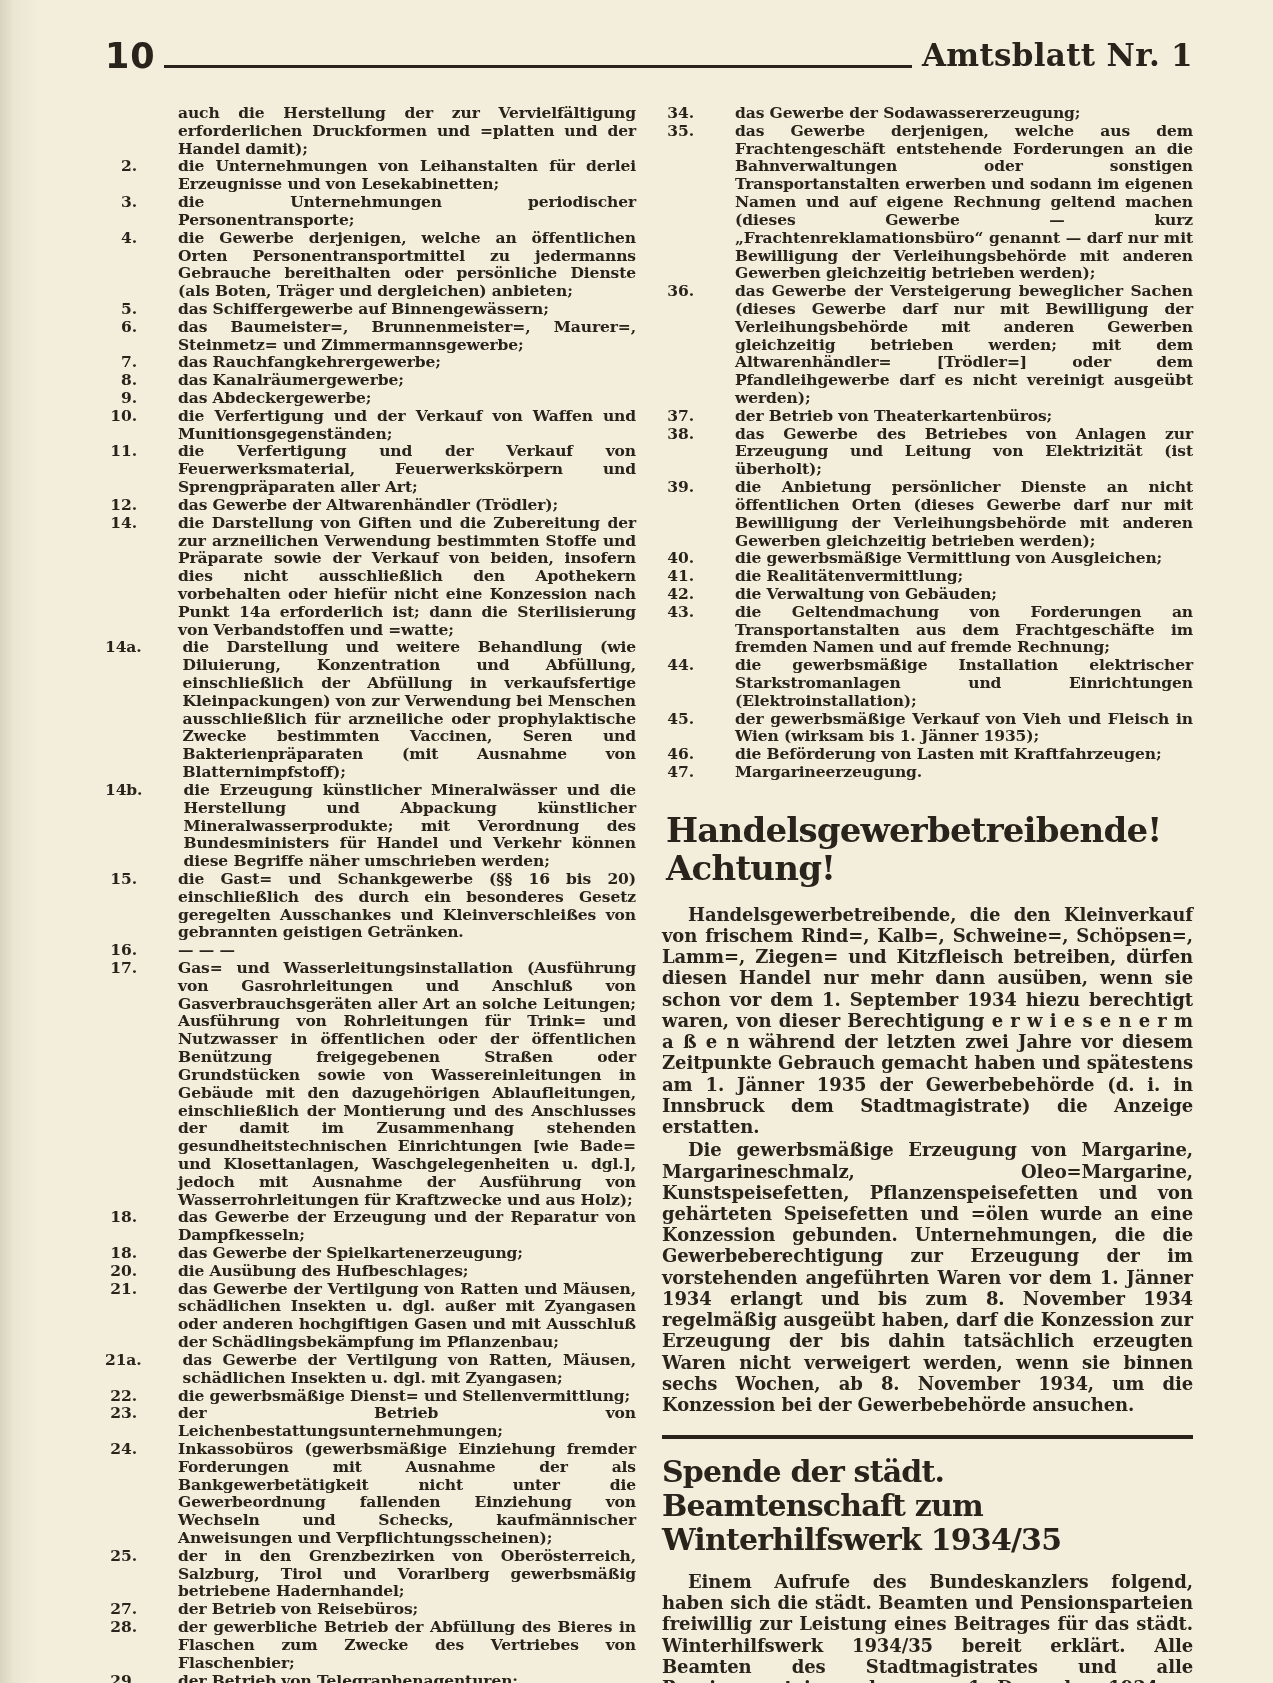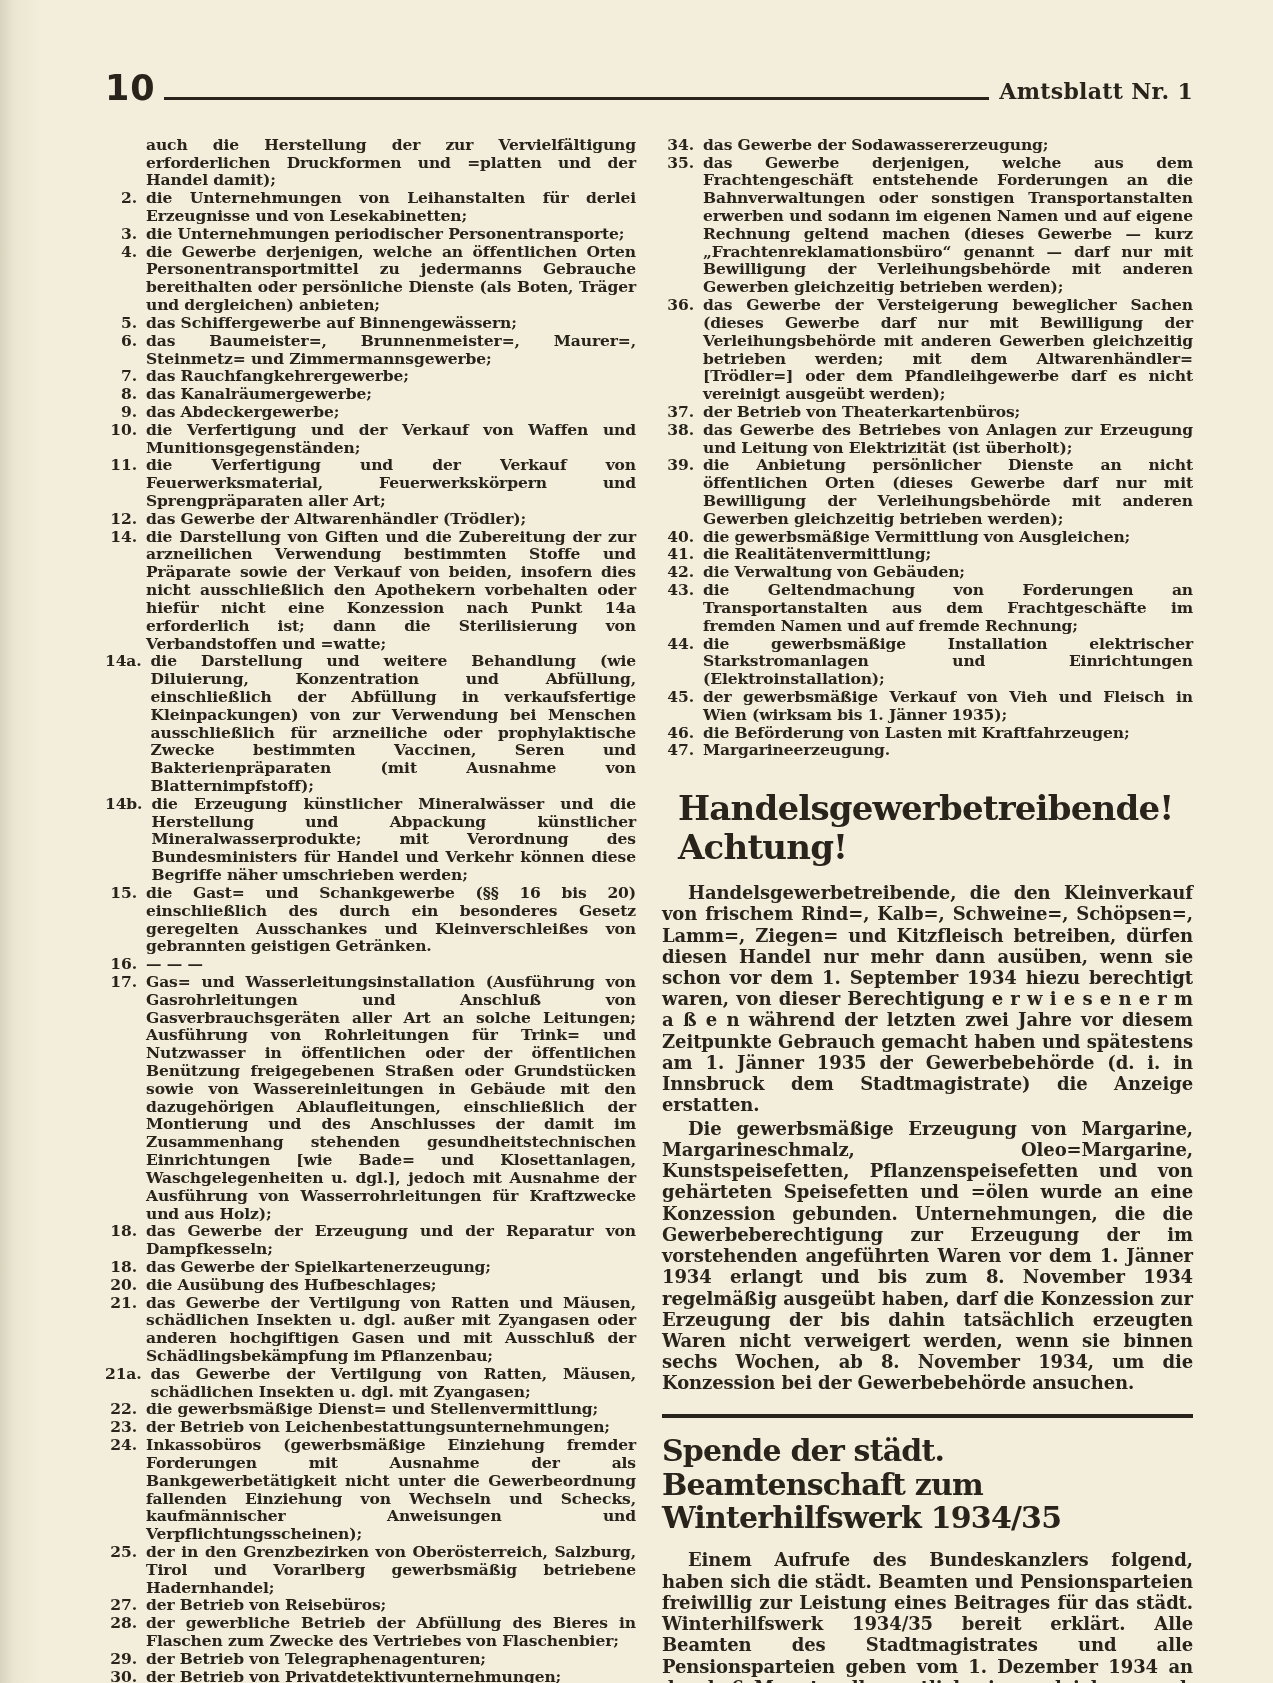--- a/index.html
+++ b/index.html
@@ -25,46 +25,45 @@
   .pagenum {
     font-family:"DejaVu Sans","Liberation Sans",sans-serif;
     font-weight:bold; font-size:35px; line-height:0.8; letter-spacing:1px;
   }
   .header-rule {
     flex:1 1 auto; height:0;
     border-bottom:3px solid #29241b;
     margin:0 10px 2px 8px;
   }
   .masthead {
-    font-weight:bold; font-size:22px; line-height:0.9; letter-spacing:0.3px;
+    font-weight:bold; font-size:31px; line-height:0.9; letter-spacing:0.3px;
     white-space:nowrap;
-    margin-top:40px;
   }
   
   .cols {
     display:flex; gap:26px;
     padding:34px 80px 0 86px;
   }
   .col { flex:1 1 0; min-width:0; }
   
   .legal-list {
     list-style:none;
     font-size:15.5px; line-height:1.15; font-weight:bold;
     letter-spacing:-0.1px;
   }
-  .legal-list li { display:flex; }
+  .legal-list li { display:flex;gap:32px; }
   .item-num {
     flex:0 0 41px; text-align:right; padding-right:9px; white-space:nowrap;
   }
   .item-txt { flex:1 1 auto; text-align:justify; }
   
   .section-heading {
     font-size:34px; line-height:1.13; font-weight:bold;
     letter-spacing:-0.8px;
-    margin:30px 16px 16px;
+    margin:30px 4px 16px;
   }
   .section-heading.two-line { font-size:30px; margin:16px 0 14px; }
   .section-heading .hline { display:block; }
   .prose {
     font-size:18px; line-height:1.18; font-weight:bold;
     text-align:justify; text-indent:26px;
     letter-spacing:-0.1px;
     margin-bottom:2px;
   }
   .thick-rule {

